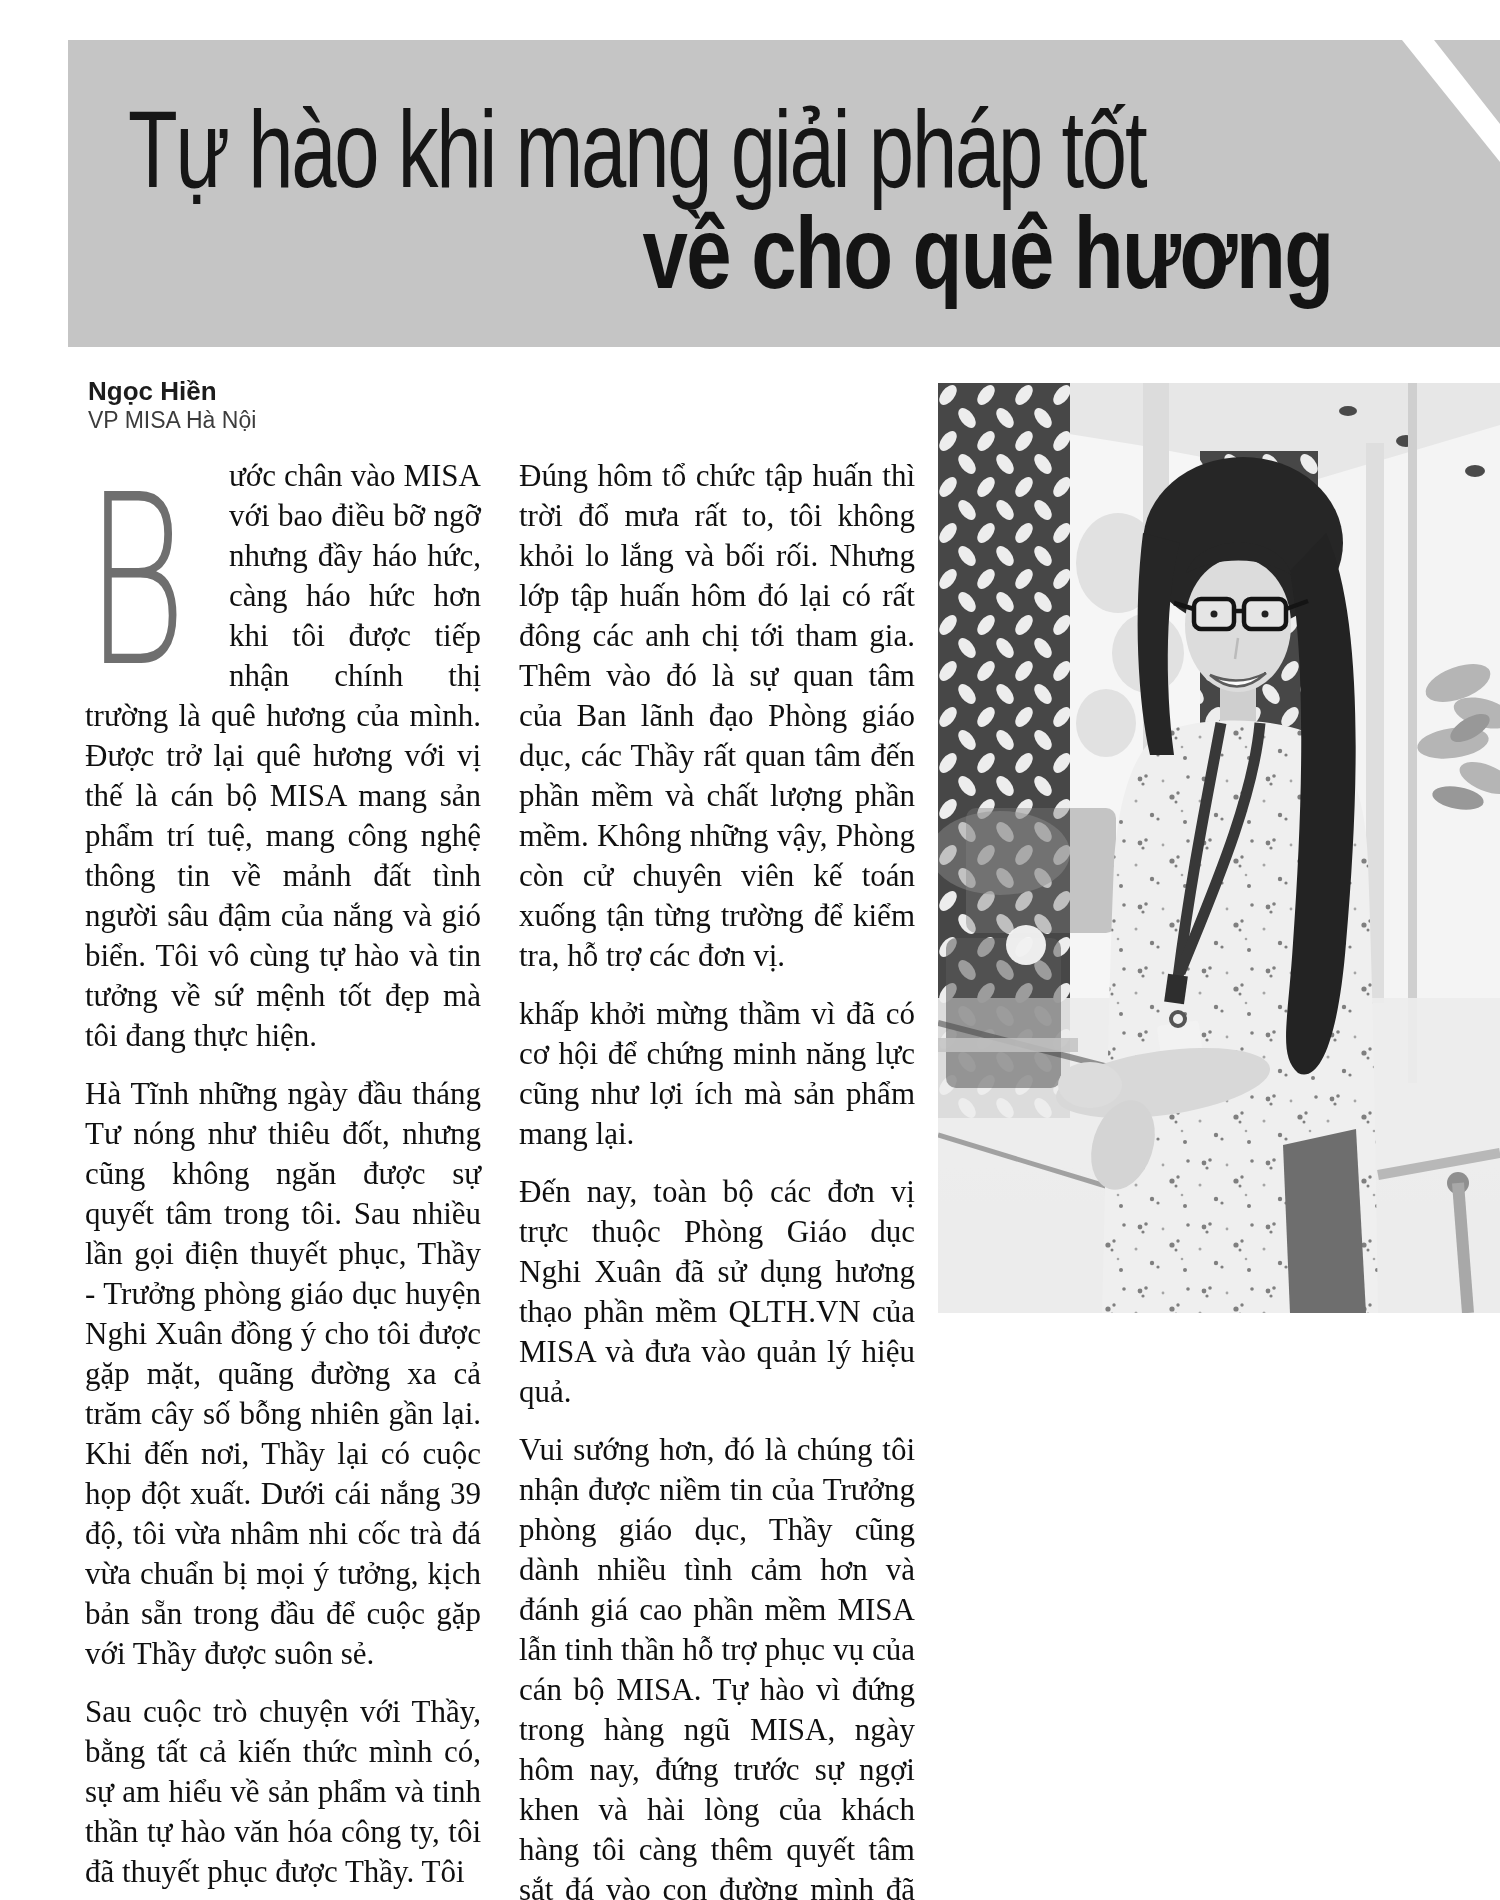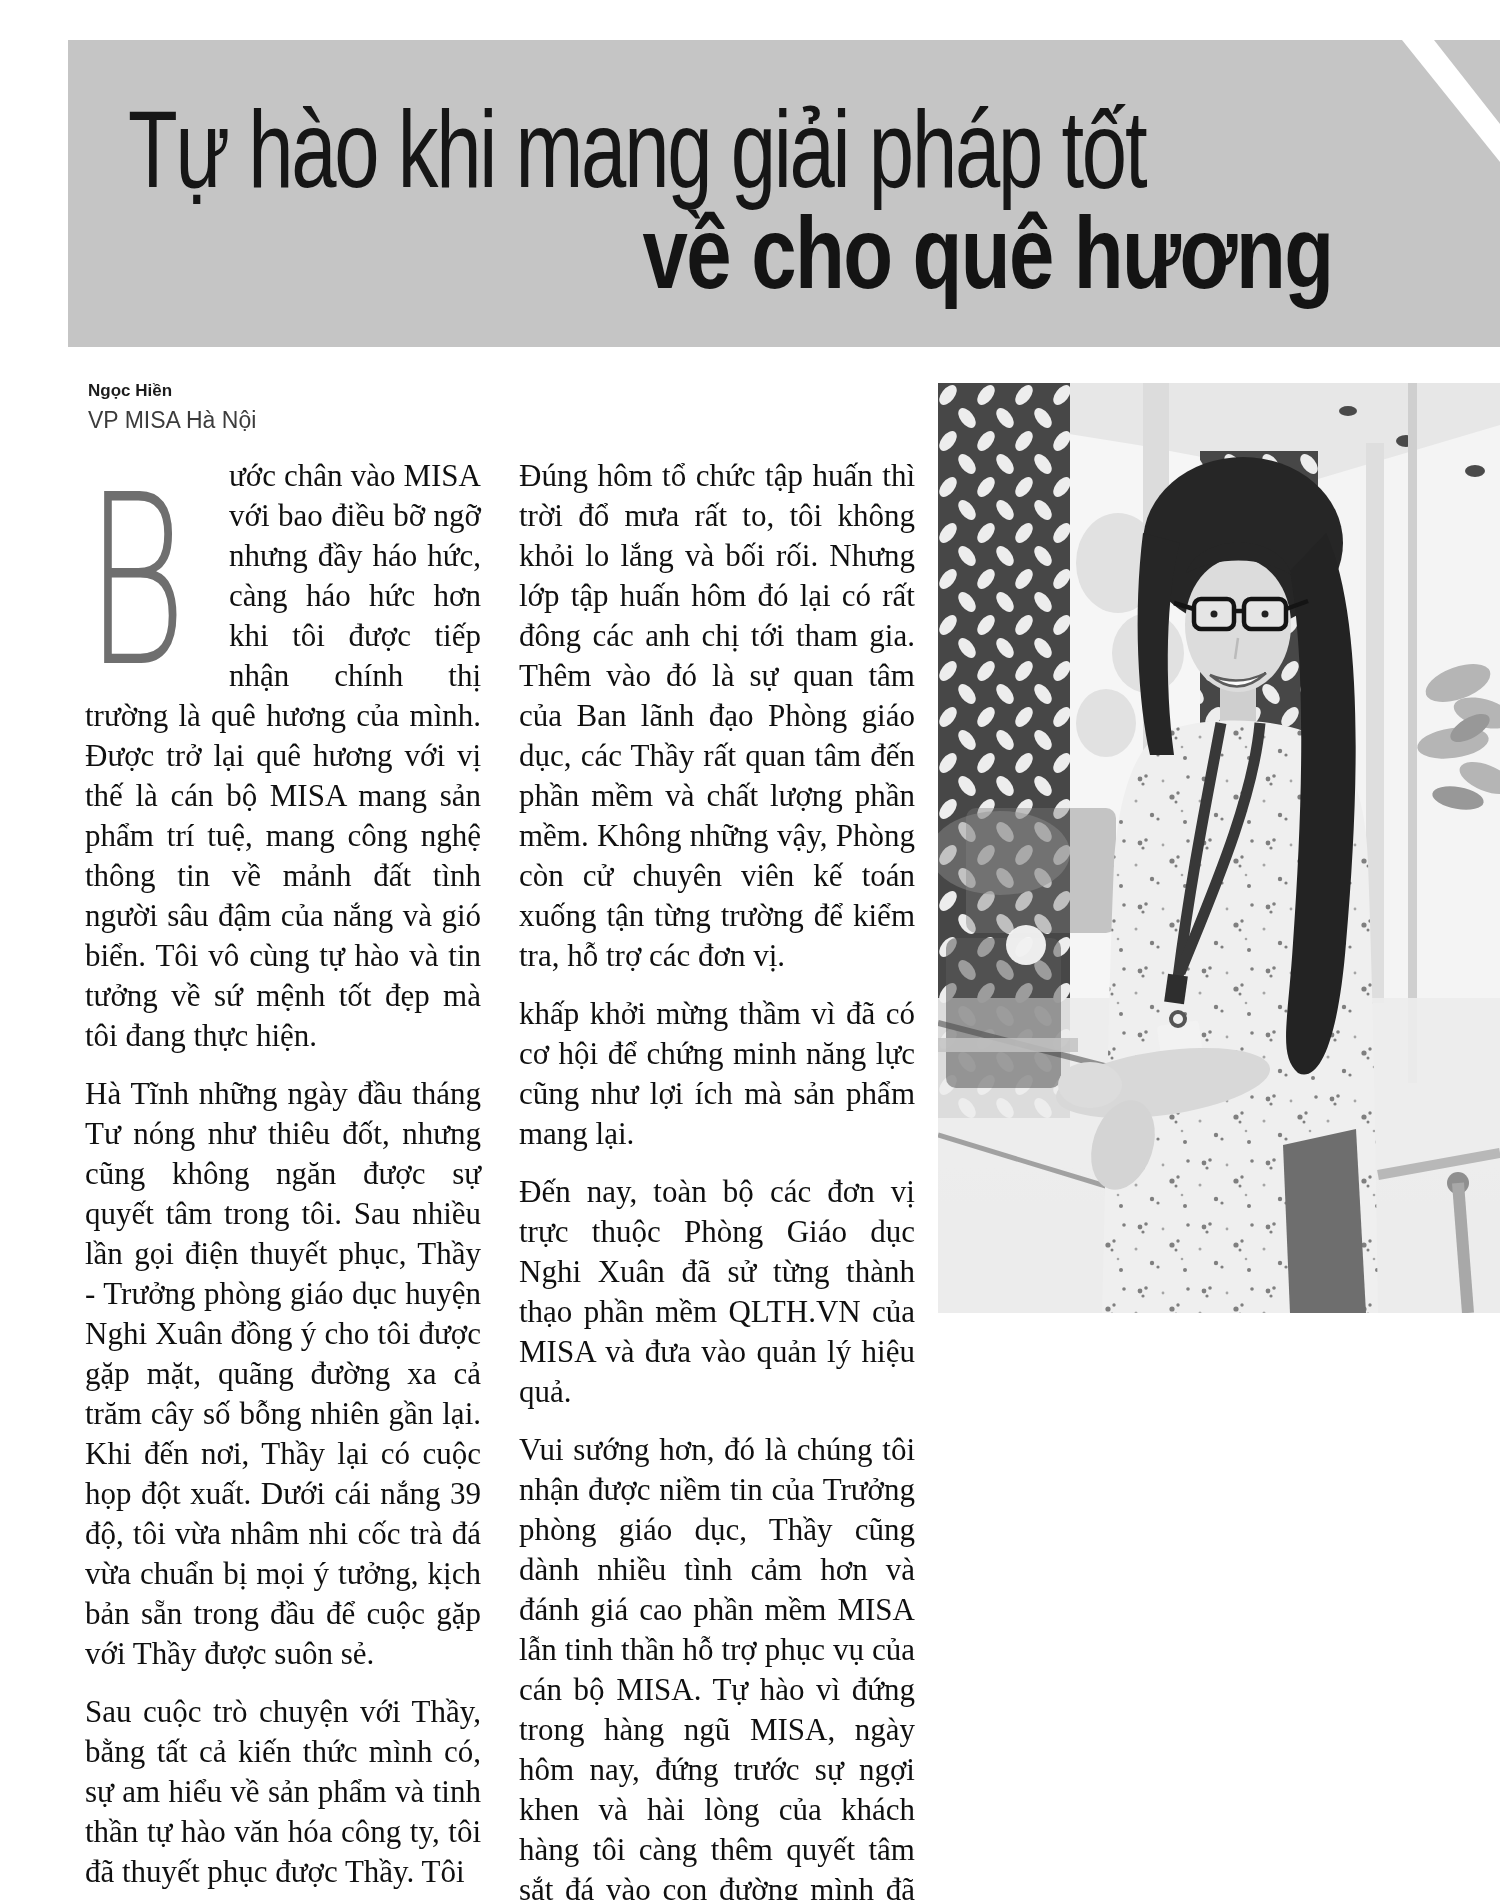--- a/index.html
+++ b/index.html
@@ -12,21 +12,21 @@
          clip-path:polygon(1334px 0px,1366px 0px,1432px 84px,1432px 122px);}
   .t1{position:absolute;left:60px;top:50px;font-family:"Liberation Sans",sans-serif;
       font-weight:200;font-size:110px;line-height:1.08;color:#161616;letter-spacing:-3px;
       transform:scaleX(.74);transform-origin:0 0;white-space:nowrap;}
   .t2{position:absolute;right:168px;top:160px;font-family:"Liberation Sans",sans-serif;
       font-weight:700;font-size:102px;line-height:1.05;color:#141414;letter-spacing:-2px;
       transform:scaleX(.80);transform-origin:100% 0;white-space:nowrap;}
 
   
   .byline{position:absolute;left:88px;top:376px;font-family:"Liberation Sans",sans-serif;}
-  .byline .name{font-weight:700;font-size:17px;line-height:30px;color:#1c1c1c;}
+  .byline .name{font-weight:700;font-size:26px;line-height:30px;color:#1c1c1c;}
   .byline .org{font-weight:400;font-size:23px;line-height:28px;color:#3c3c3c;}
 
   
   .col{position:absolute;top:456px;width:396px;font-size:31px;line-height:40px;
        text-align:justify;color:#101010;}
   .col1{left:85px;}
   .col2{left:519px;}
   .col p{margin:0 0 18px 0;}
   .col p:last-child{margin-bottom:0;}
   .dropcap{float:left;width:126px;height:200px;margin:6px 18px 0 0;
@@ -54,21 +54,21 @@
 
   <div class="col col1">
     <p><span class="dropcap">B</span><span>ước chân vào MISA với bao điều bỡ ngỡ nhưng đầy háo hức, càng háo hức hơn khi tôi được tiếp nhận chính thị trường là quê hương của mình. Được trở lại quê hương với vị thế là cán bộ MISA mang sản phẩm trí tuệ, mang công nghệ thông tin về mảnh đất tình người sâu đậm của nắng và gió biển. Tôi vô cùng tự hào và tin tưởng về sứ mệnh tốt đẹp mà tôi đang thực hiện.</span></p>
     <p>Hà Tĩnh những ngày đầu tháng Tư nóng như thiêu đốt, nhưng cũng không ngăn được sự quyết tâm trong tôi. Sau nhiều lần gọi điện thuyết phục, Thầy - Trưởng phòng giáo dục huyện Nghi Xuân đồng ý cho tôi được gặp mặt, quãng đường xa cả trăm cây số bỗng nhiên gần lại. Khi đến nơi, Thầy lại có cuộc họp đột xuất. Dưới cái nắng 39 độ, tôi vừa nhâm nhi cốc trà đá vừa chuẩn bị mọi ý tưởng, kịch bản sẵn trong đầu để cuộc gặp với Thầy được suôn sẻ.</p>
     <p>Sau cuộc trò chuyện với Thầy, bằng tất cả kiến thức mình có, sự am hiểu về sản phẩm và tinh thần tự hào văn hóa công ty, tôi đã thuyết phục được Thầy. Tôi</p>
   </div>
 
   <div class="col col2">
     <p>Đúng hôm tổ chức tập huấn thì trời đổ mưa rất to, tôi không khỏi lo lắng và bối rối. Nhưng lớp tập huấn hôm đó lại có rất đông các anh chị tới tham gia. Thêm vào đó là sự quan tâm của Ban lãnh đạo Phòng giáo dục, các Thầy rất quan tâm đến phần mềm và chất lượng phần mềm. Không những vậy, Phòng còn cử chuyên viên kế toán xuống tận từng trường để kiểm tra, hỗ trợ các đơn vị.</p>
     <p>khấp khởi mừng thầm vì đã có cơ hội để chứng minh năng lực cũng như lợi ích mà sản phẩm mang lại.</p>
-    <p>Đến nay, toàn bộ các đơn vị trực thuộc Phòng Giáo dục Nghi Xuân đã sử từng thành thạo phần mềm QLTH.VN của MISA và đưa vào quản lý hiệu quả.</p>
+    <p>Đến nay, toàn bộ các đơn vị trực thuộc Phòng Giáo dục Nghi Xuân đã sử dụng hương thạo phần mềm QLTH.VN của MISA và đưa vào quản lý hiệu quả.</p>
     <p><span>Vui sướng hơn, đó là chúng tôi nhận được niềm tin của Trưởng phòng giáo dục, Thầy cũng dành nhiều tình cảm hơn và đánh giá cao phần mềm MISA lẫn tinh thần hỗ trợ phục vụ của cán bộ MISA. Tự hào vì đứng trong hàng ngũ MISA, ngày hôm nay, đứng trước sự ngợi khen và hài lòng của khách hàng tôi càng thêm quyết tâm sắt đá vào con đường mình đã chọn đồng hành cùng QLTH.VN.</span></p>
   </div>
 
   <svg class="photo" viewBox="0 0 562 930" xmlns="http://www.w3.org/2000/svg">
     <title>Smiling young woman with glasses and long dark hair, wearing a floral áo dài and a lanyard, arms crossed, standing in front of a decorative lattice screen, bright windows and a glass railing</title>
     <defs>
       <linearGradient id="bgG" x1="0" y1="0" x2="0" y2="1">
         <stop offset="0" stop-color="#ededed"></stop>
         <stop offset="0.45" stop-color="#f7f7f7"></stop>
         <stop offset="1" stop-color="#e9e9e9"></stop>

